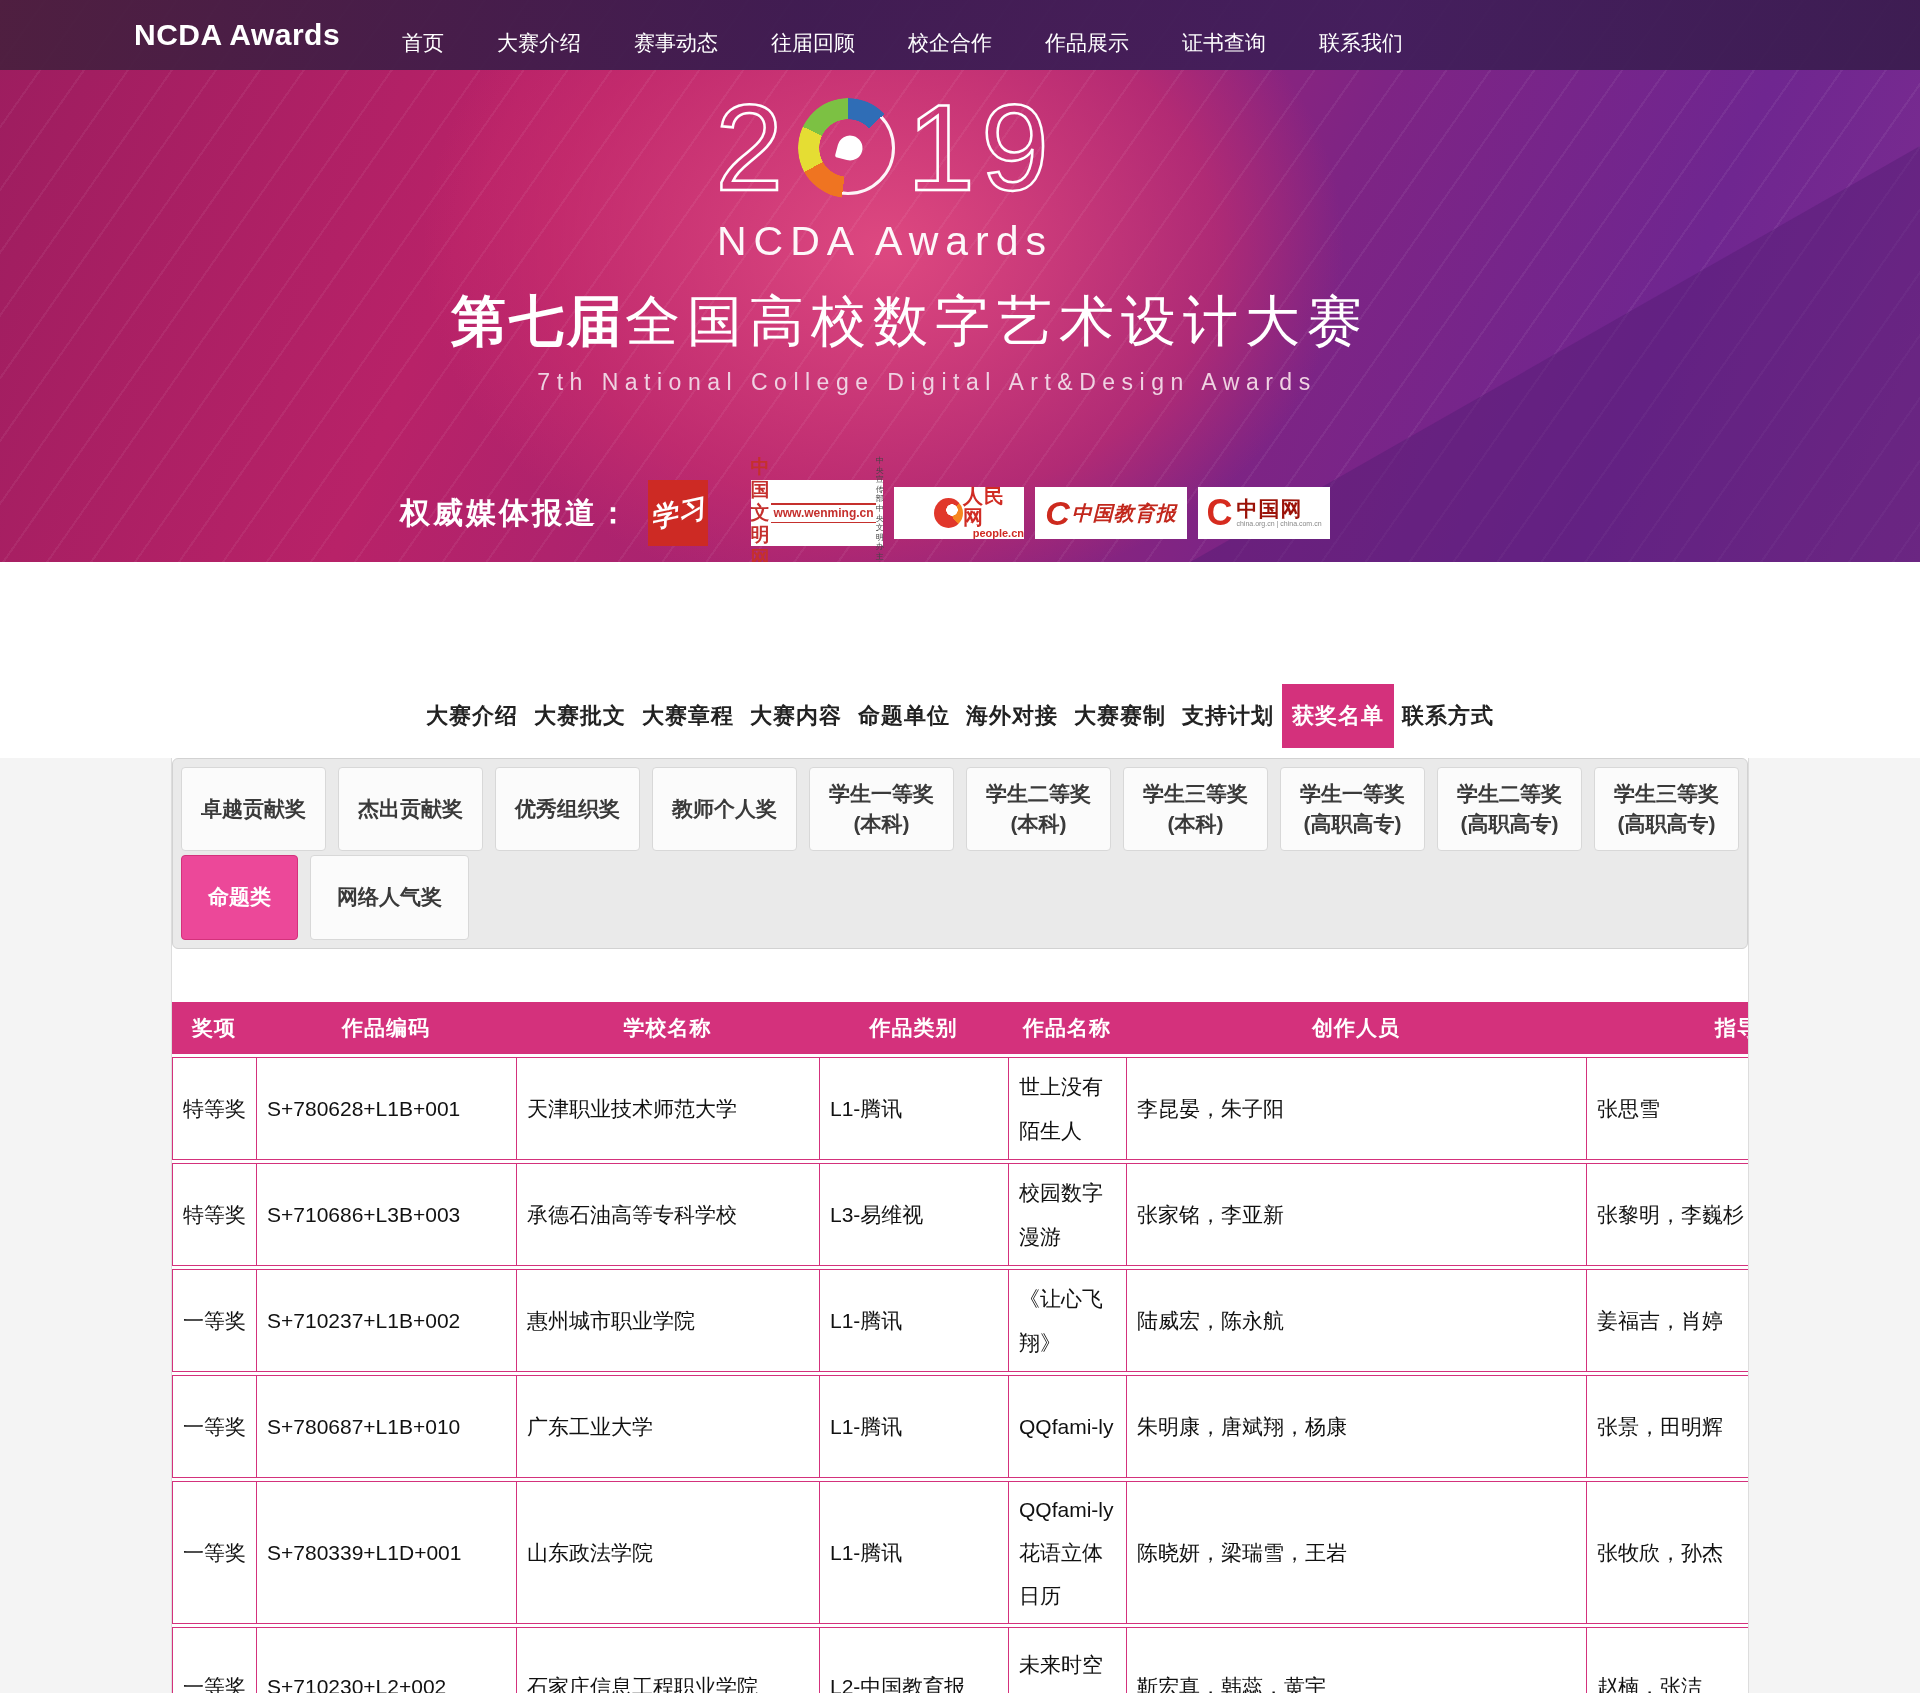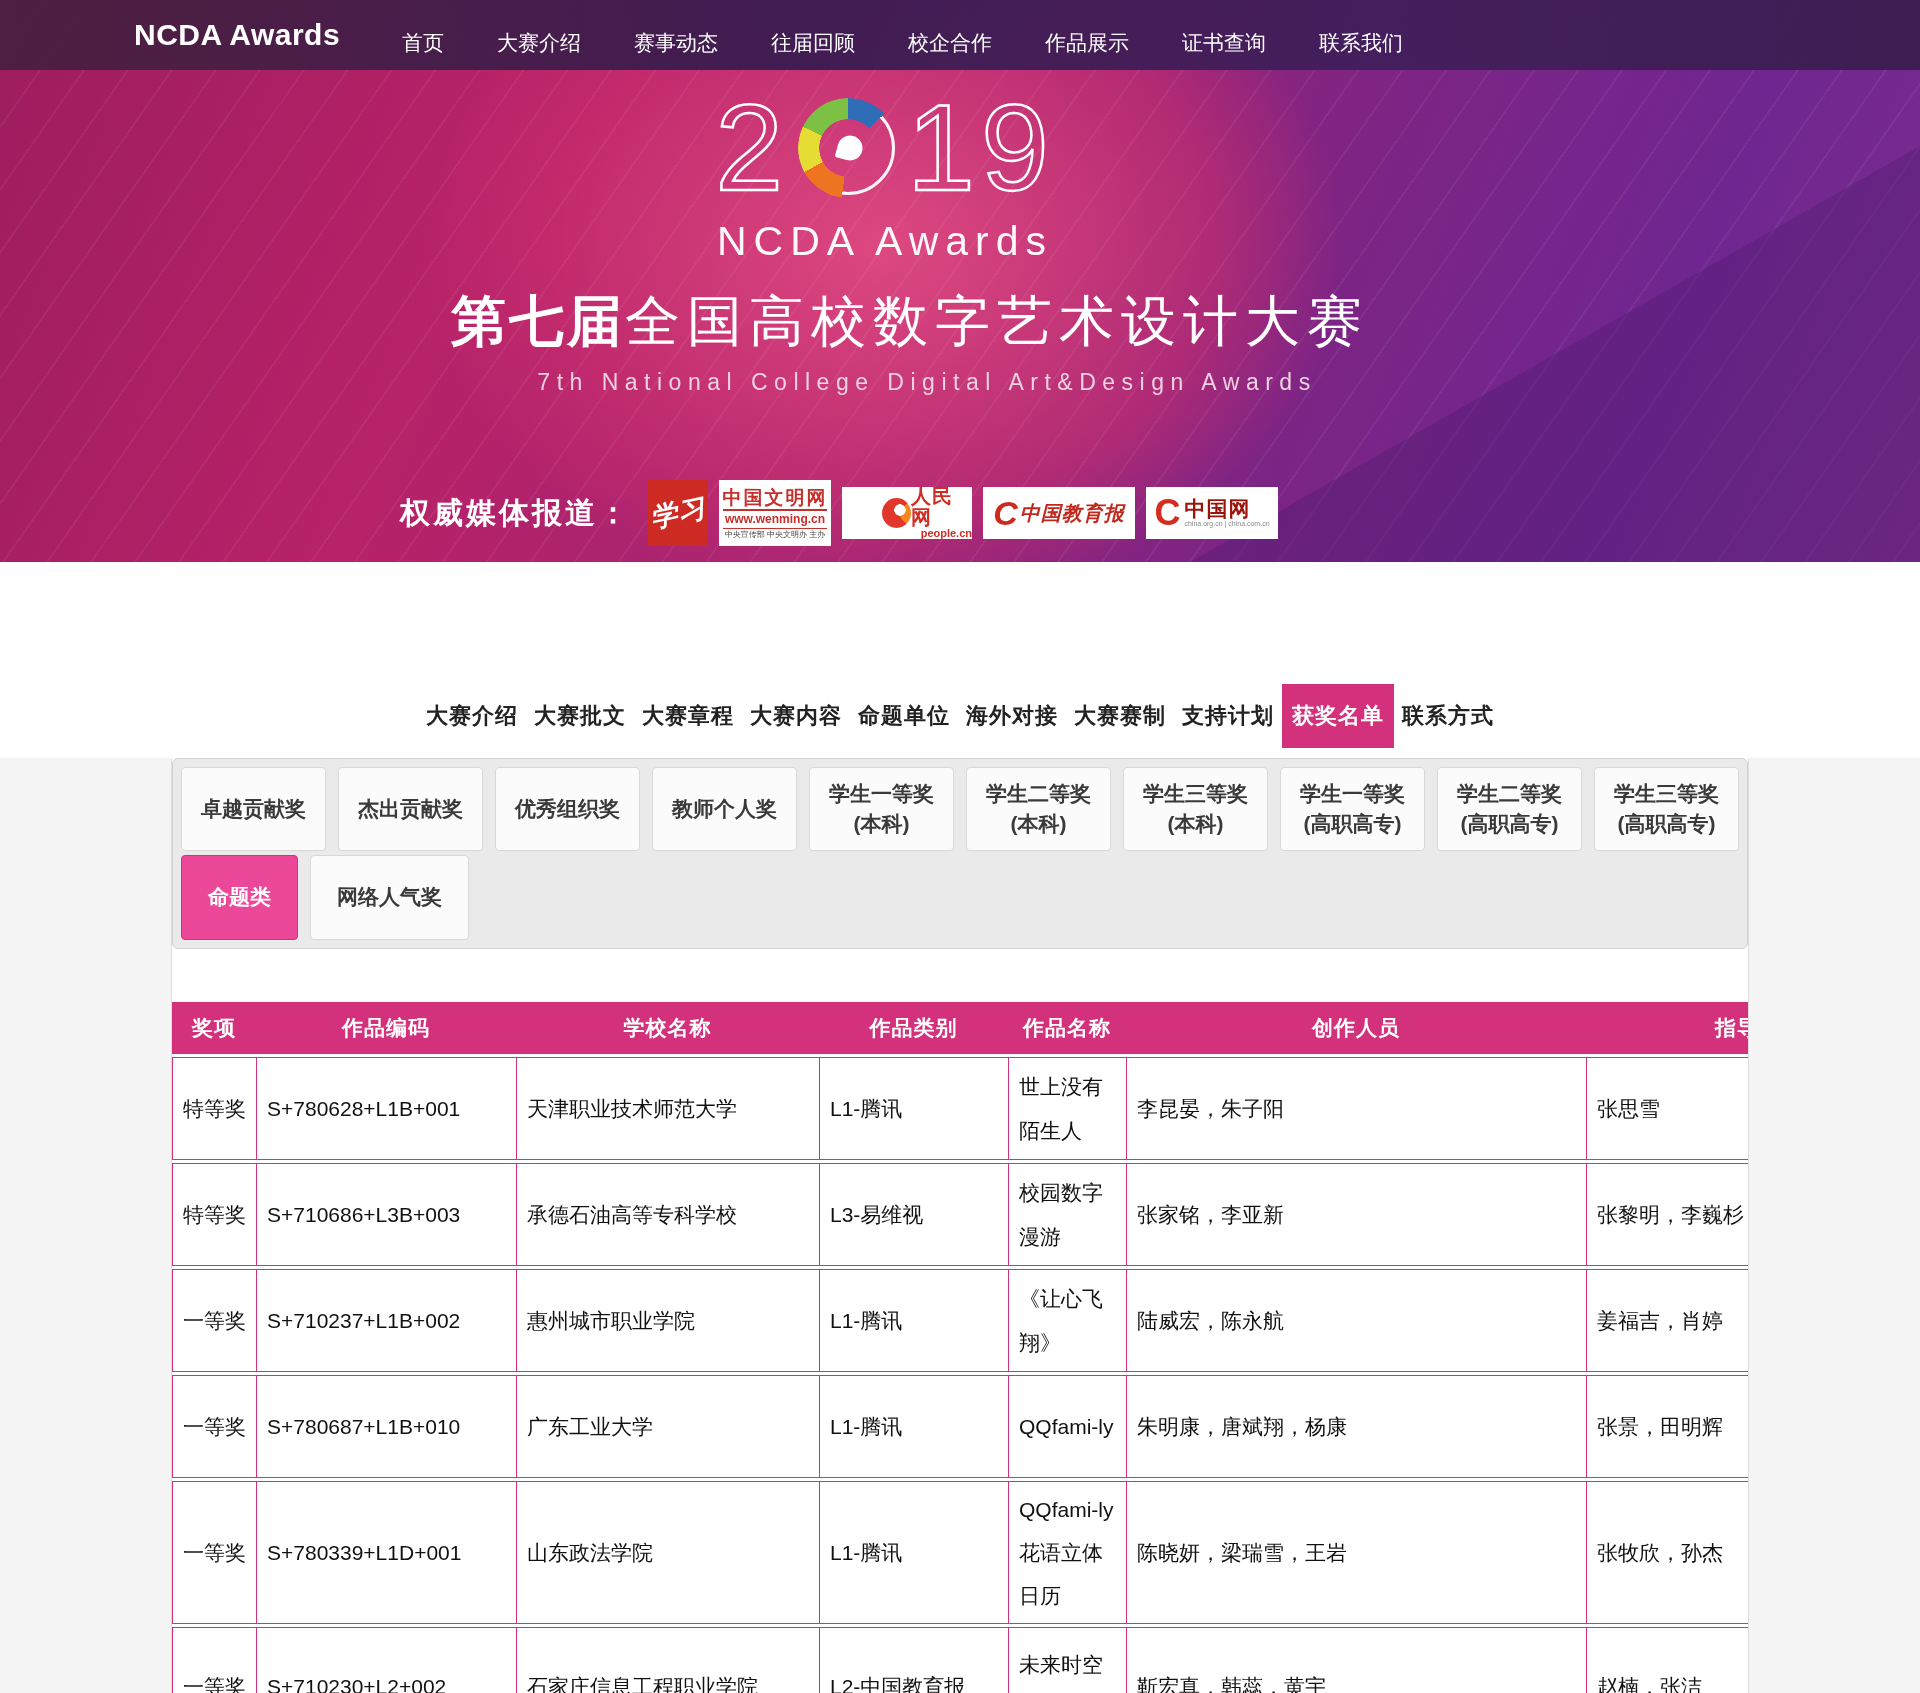--- a/index.html
+++ b/index.html
@@ -54,21 +54,21 @@
   .hero-brand { margin-top:6px; color:#fff; font-size:41px; letter-spacing:7px; font-weight:400; transform:translateX(-75px); opacity:.96; }
   .hero-title { margin-top:20px; color:#fff; font-size:55px; letter-spacing:7px; transform:translateX(-50px); font-weight:300; }
   .hero-title b { font-weight:700; letter-spacing:3px; }
   .hero-sub { margin-top:10px; color:#efd2e2; font-size:23px; letter-spacing:6.5px; transform:translateX(-33px); font-weight:300; }
 
   .media-row { position:absolute; bottom:16px; left:400px; z-index:3; display:flex; align-items:center; gap:11px; }
   .media-label { color:#fff; font-size:30px; font-weight:600; letter-spacing:3px; margin-right:6px; }
   .mbox { background:#fff; display:flex; align-items:center; justify-content:center; }
   .m-xuexi { width:60px; height:66px; background:#cd2a24; color:#fff; font-size:27px; font-weight:700; font-style:italic; transform:none; }
   .m-xuexi span { transform:rotate(-12deg); letter-spacing:1px; }
-  .m-wenming { width:112px; height:66px; flex-direction:column; line-height:1.2; }
+  .m-wenming { width:132px; height:66px; flex-direction:row; line-height:1.2;margin-left:32px; }
   .m-wenming .l1 { color:#c5302d; font-size:19px; font-weight:800; letter-spacing:2px; }
   .m-wenming .l2 { color:#c5302d; font-size:12px; font-weight:700; border-top:2px solid #c5302d; border-bottom:1px solid #c5302d; padding:1px 2px; }
   .m-wenming .l3 { color:#444; font-size:8px; margin-top:1px; }
   .m-people { width:130px; height:52px; gap:0;padding-left:40px; }
   .swirl { width:30px; height:30px; border-radius:50%;
     background:radial-gradient(circle at 62% 40%, #fff 0 22%, transparent 23%),
                conic-gradient(from 210deg,#e1372b 0 55%, #f6851f 55% 80%, #e1372b 80% 100%); }
   .m-people .txt { display:flex; flex-direction:column; align-items:flex-start; line-height:1.05; }
   .m-people .l1 { color:#d02c24; font-size:20px; font-weight:800; letter-spacing:1px; }
   .m-people .l2 { color:#d02c24; font-size:11px; font-weight:700; align-self:flex-end; }

